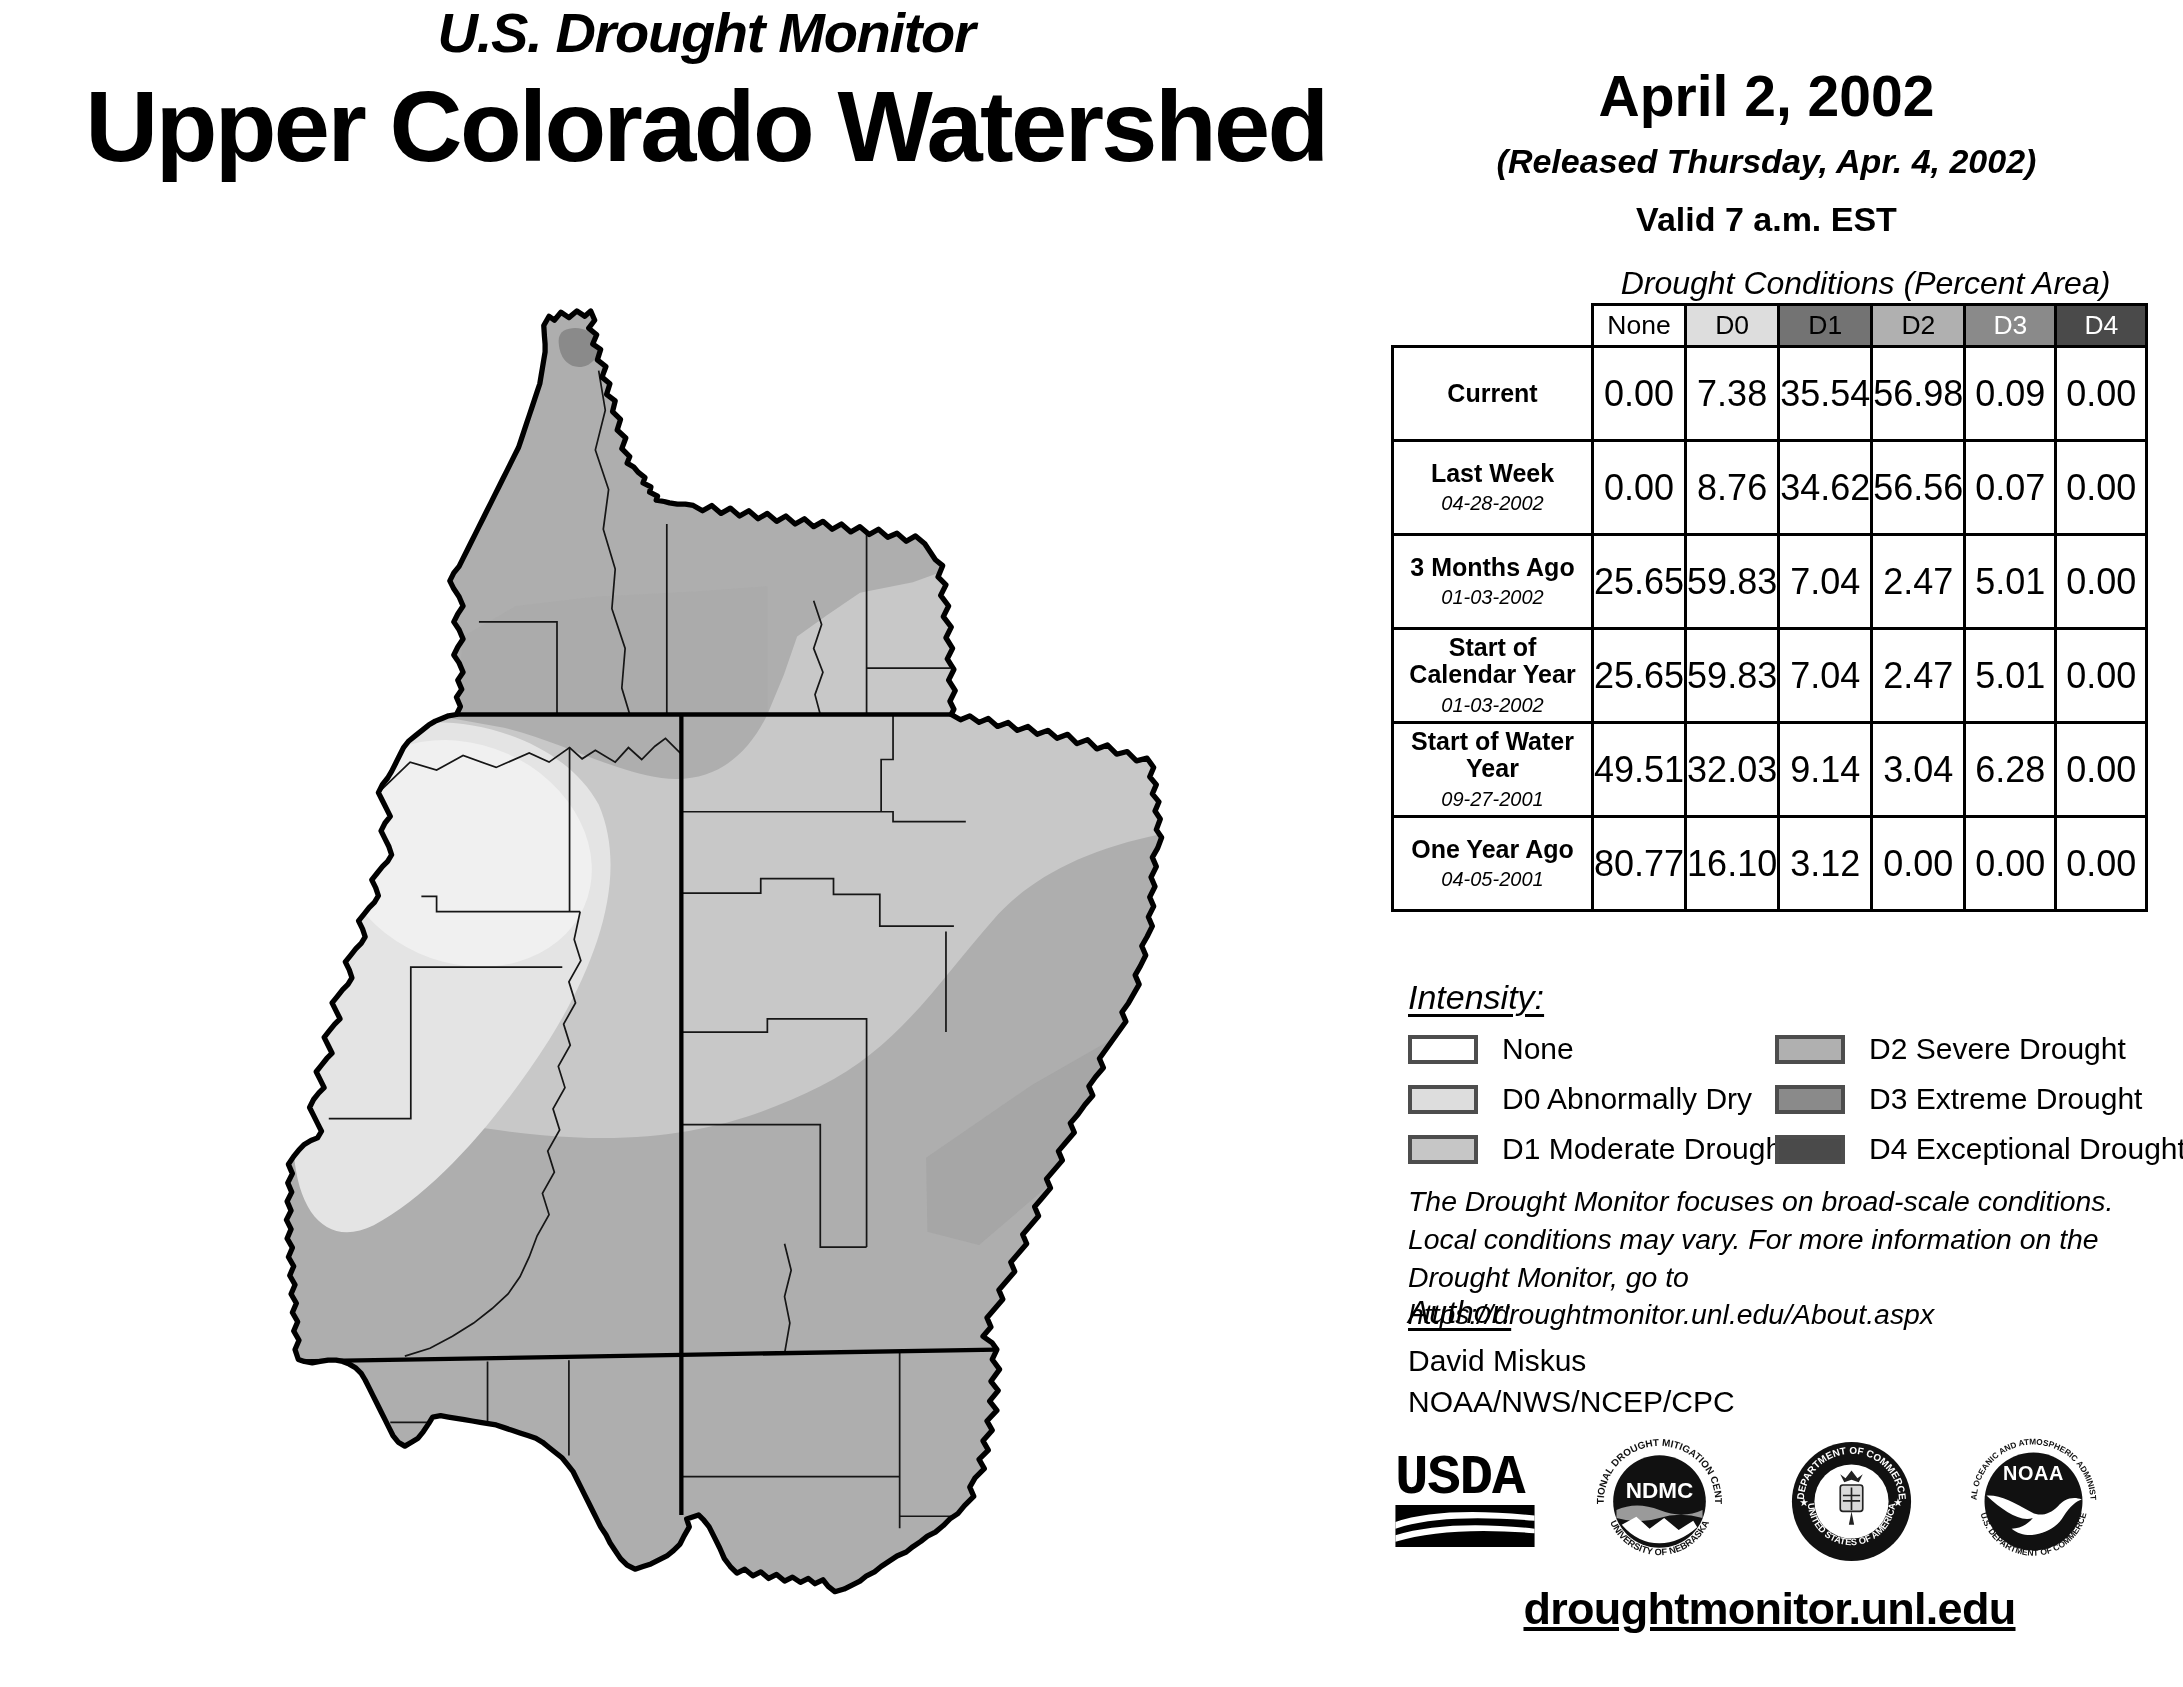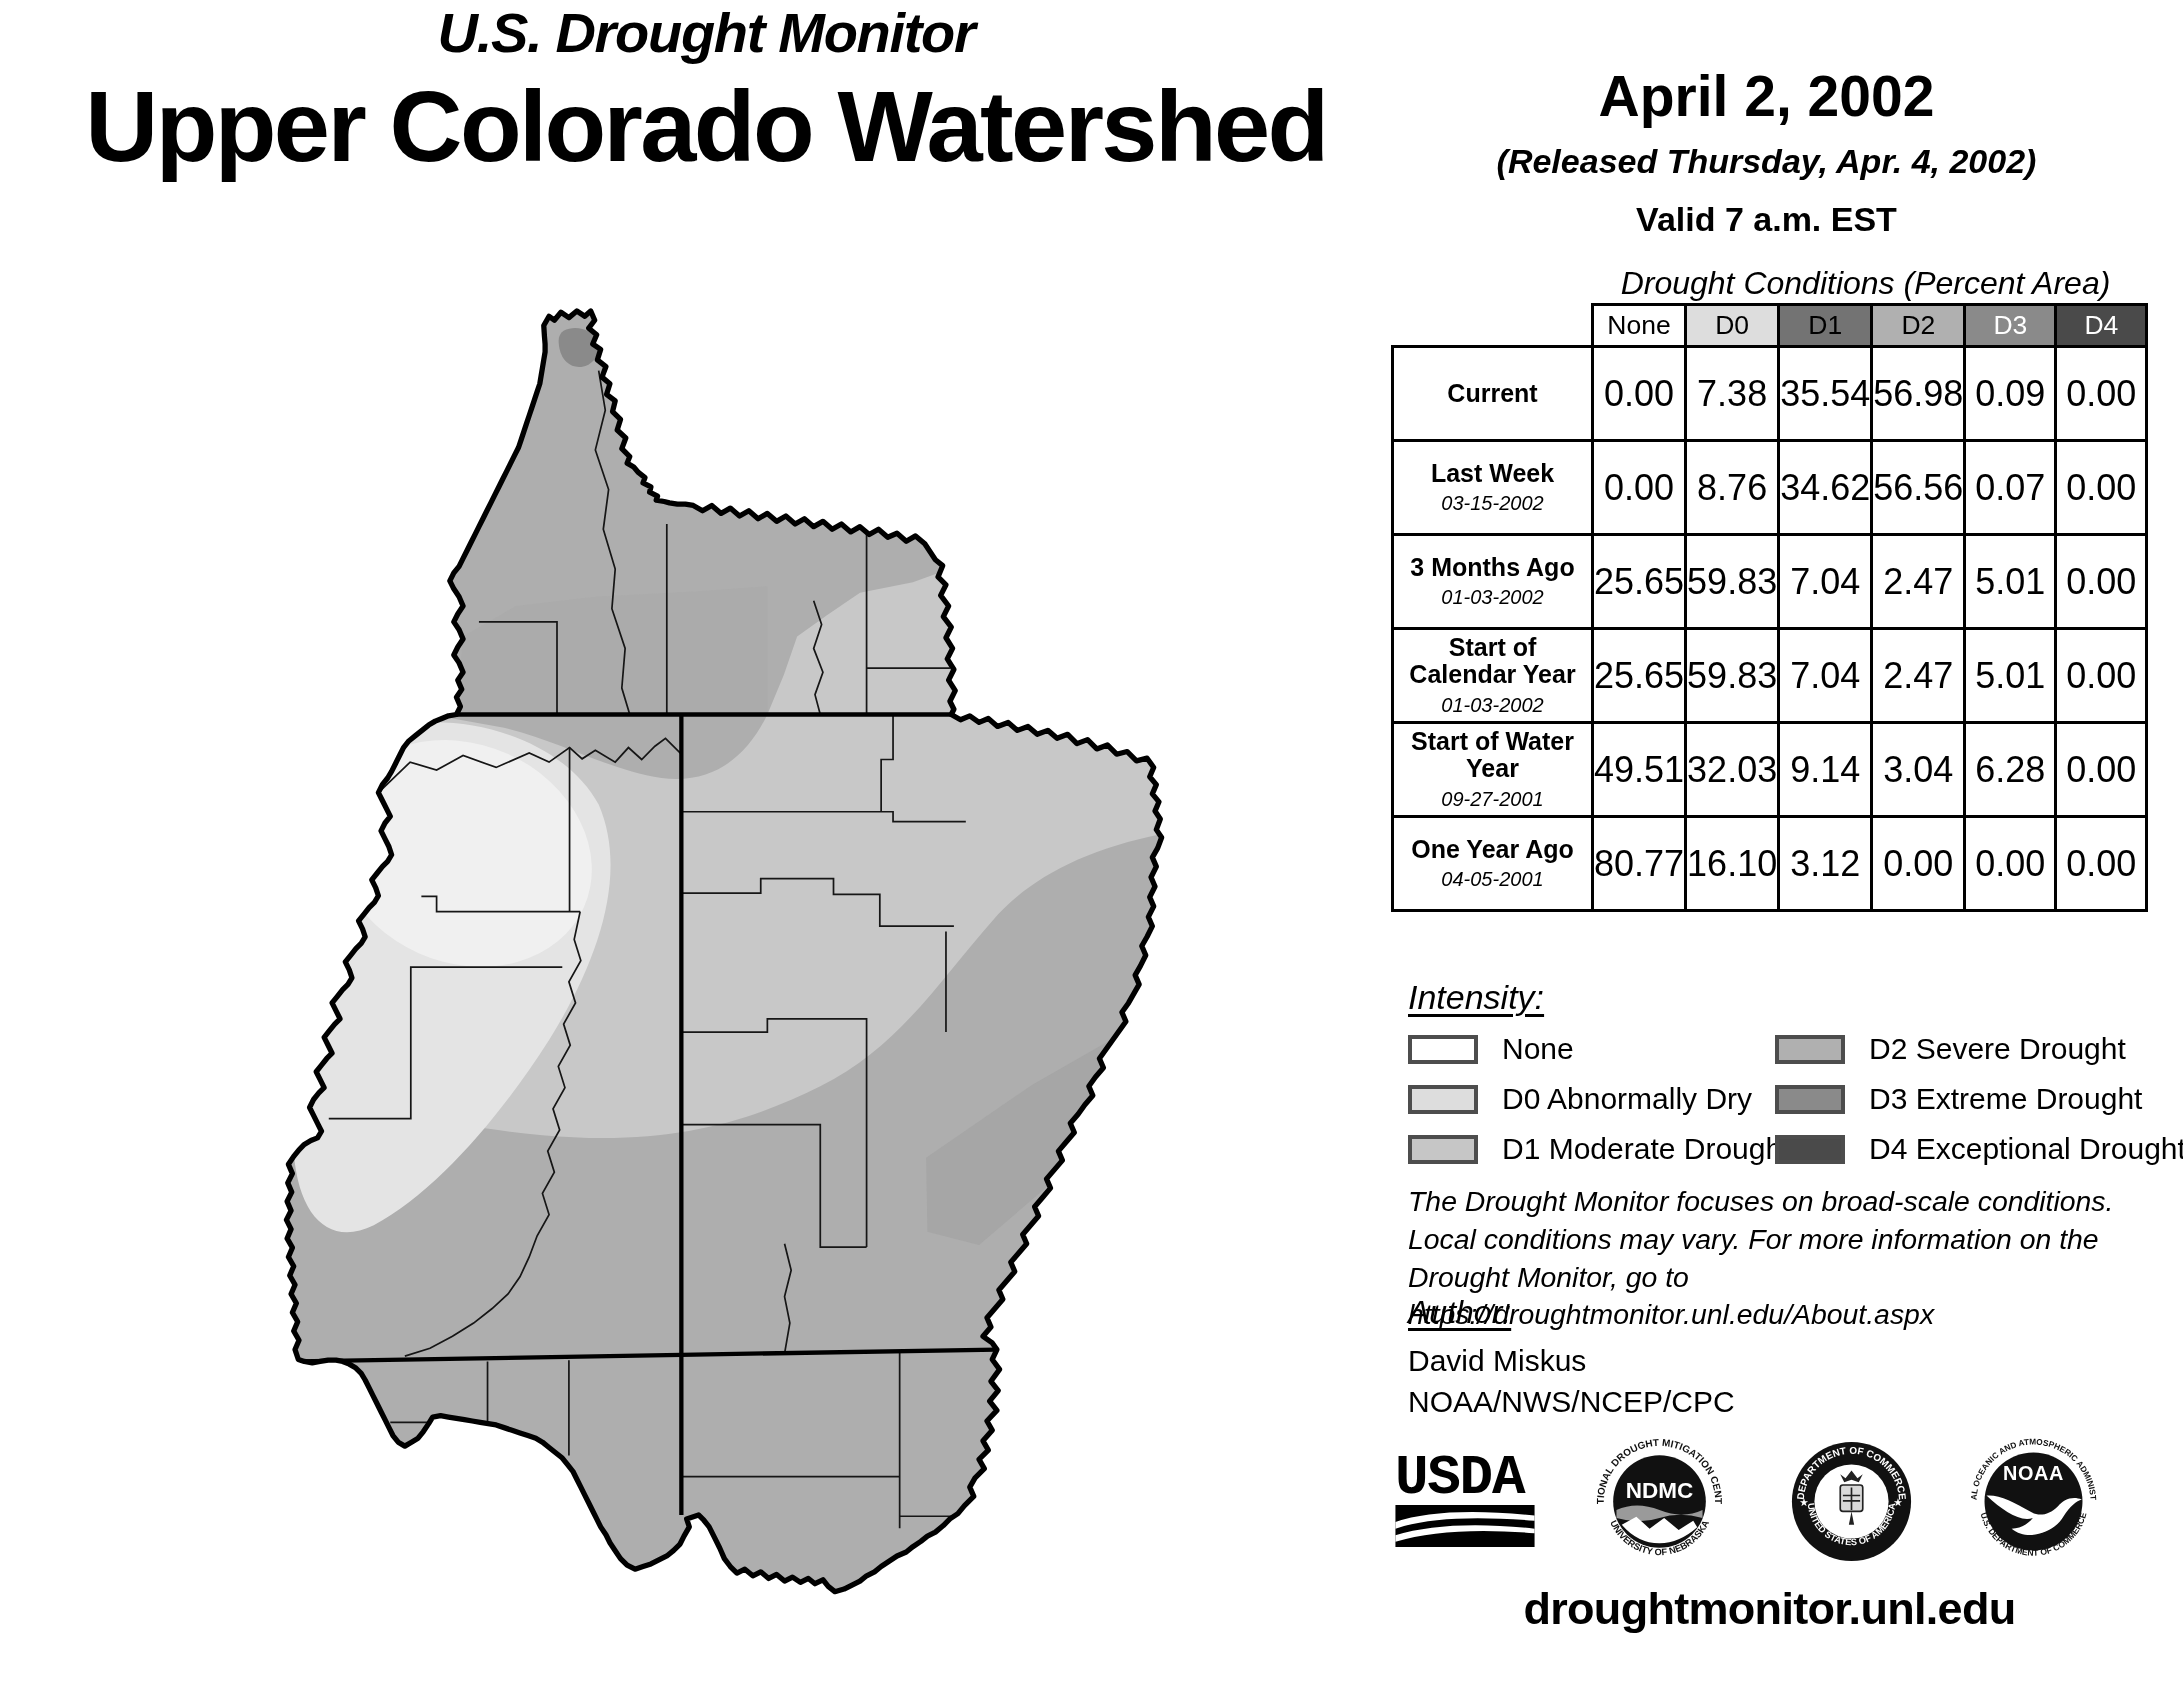--- a/index.html
+++ b/index.html
@@ -51,21 +51,21 @@
                  text-decoration:underline; text-decoration-thickness:2.6px; text-underline-offset:5.3px; }
   .author-name { left:1408px; top:1344px; font-size:30px; }
   .author-org  { left:1408px; top:1385px; font-size:30px; }
 
   
   .logo { position:absolute; }
   .usda-box { left:1395px; top:1453px; width:146px; }
   .usda-text { font-family:Liberation Mono, monospace; font-weight:bold; font-size:56px; letter-spacing:-1.3px; line-height:0.9; }
   .usda-band { margin-top:1.3px; }
   .footer-url { left:1376px; top:1583px; width:787px; text-align:center;
-                font-size:45px; font-weight:bold; letter-spacing:-0.7px; }
+                font-size:45px; font-weight:bold; letter-spacing:-0.7px;text-decoration:underline; }
 
   svg text { font-family:"Liberation Sans", sans-serif; }
 </style>
 </head>
 <body>
 
 <div id="page">
 
   <svg class="abs" style="left:0;top:0" width="2183" height="1687" viewBox="0 0 3300 2550">
     <defs>
@@ -153,21 +153,21 @@
         <td class="val">0.00</td>
         <td class="val">7.38</td>
         <td class="val">35.54</td>
         <td class="val">56.98</td>
         <td class="val">0.09</td>
         <td class="val">0.00</td>
       </tr>
       <tr>
         <td class="rowlabel">
             <div class="lab">Last Week</div>
-            <div class="sub">03-15-2002</div>
+            <div class="sub">04-28-2002</div>
           </td>
         <td class="val">0.00</td>
         <td class="val">8.76</td>
         <td class="val">34.62</td>
         <td class="val">56.56</td>
         <td class="val">0.07</td>
         <td class="val">0.00</td>
       </tr>
       <tr>
         <td class="rowlabel">

